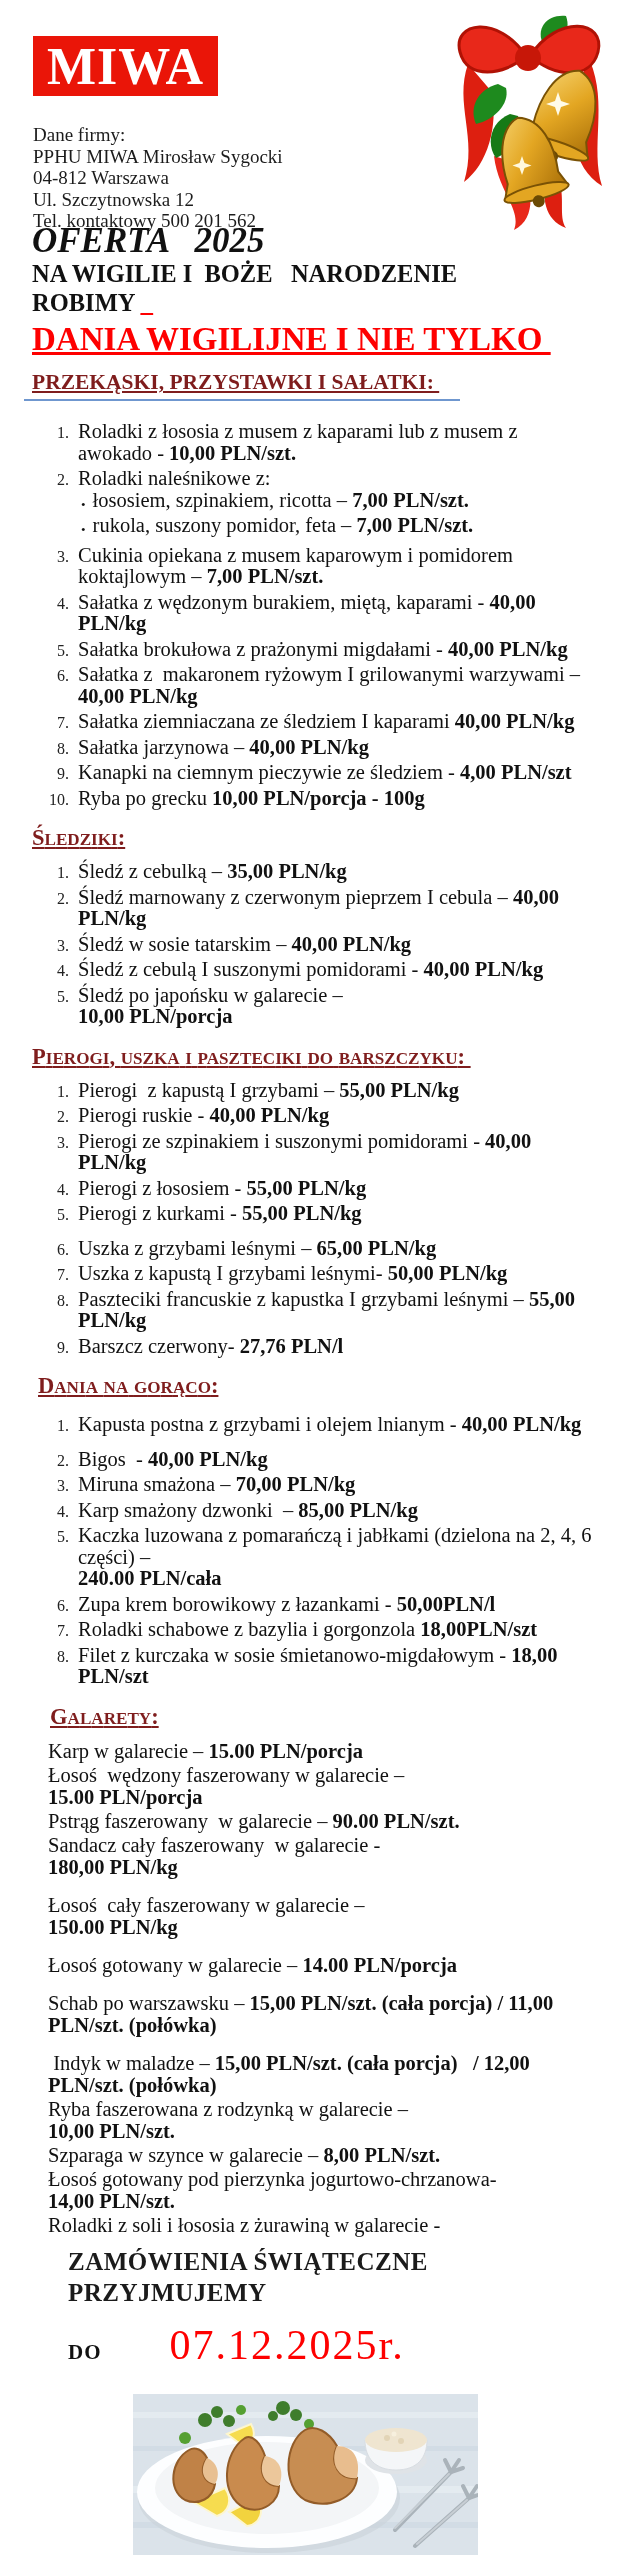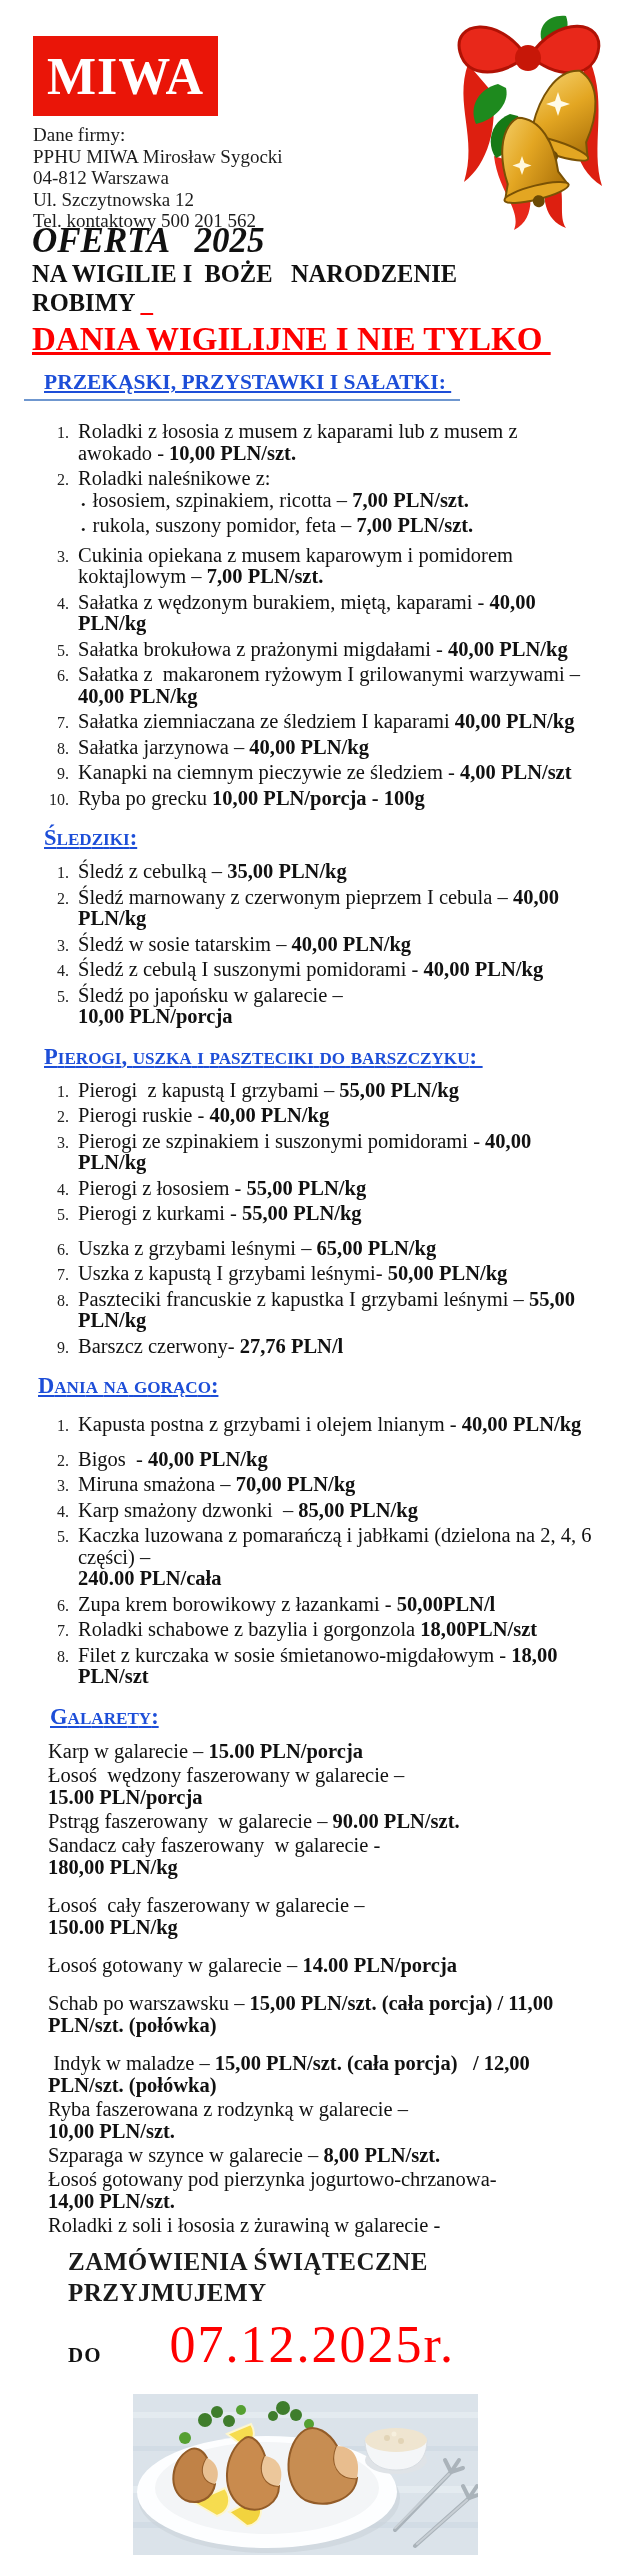--- a/index.html
+++ b/index.html
@@ -1,37 +1,37 @@
 <!DOCTYPE html>
 <html lang="pl"><head>
 <meta charset="utf-8">
 <style>
   html,body{margin:0;padding:0;background:#ffffff;}
   .page{position:relative;width:618px;height:2560px;background:#fff;overflow:hidden;
         font-family:"Liberation Serif","DejaVu Serif",serif;color:#111;}
 
   
-  .logo{position:absolute;left:33px;top:36px;width:185px;height:80px;
+  .logo{position:absolute;left:33px;top:36px;width:185px;height:60px;
         display:flex;align-items:center;justify-content:center;
         font-weight:bold;font-size:52px;letter-spacing:1px;color:#fff;}
   .company{position:absolute;left:33px;top:124px;font-size:19px;line-height:21.5px;color:#1c1c1c;}
   .bells{position:absolute;right:2px;top:6px;}
 
   
   .content{position:absolute;top:226px;left:0;right:0;height:2012px;overflow:hidden;
            padding:0 22px 0 28px;box-sizing:border-box;}
   .oferta{font-size:35px;font-weight:bold;font-style:italic;line-height:30px;margin:0 0 3px 4px;white-space:pre-wrap;}
   .tline2{font-size:24.5px;font-weight:bold;line-height:29px;margin-left:4px;white-space:pre-wrap;}
   .tline3{font-size:24.5px;font-weight:bold;line-height:29px;margin-left:4px;white-space:pre-wrap;}
   .redmark{color:#fe0000;text-decoration:underline;font-weight:bold;}
   .maintitle{font-size:33px;font-weight:bold;line-height:39px;color:#fe0000;
              text-decoration:underline;margin:3px 0 2px 4px;white-space:pre-wrap;}
 
-  .shead{color:#1d4ed8;font-weight:bold;font-size:22.5px;line-height:26px;
-         text-decoration:underline;margin:16px 0 8px 16px;white-space:pre-wrap;}
+  .shead{color:#7f1d1d;font-weight:bold;font-size:22.5px;line-height:26px;
+         text-decoration:underline;margin:16px 0 8px 4px;white-space:pre-wrap;}
   .shead.caps{font-size:21.5px;margin-top:10px;margin-bottom:0;}
   .shead .sc{font-size:0.76em;}
   .shead.ml6{margin-left:10px;}
   .shead.ml22{margin-left:22px;margin-bottom:3px;text-decoration:underline;}
   .bluerule{border-bottom:2px solid #6f97cf;width:436px;margin:4px 0 0 -4px;}
 
   .list{margin-top:8px;}
   .list.przekaski{margin-top:20px;}
   .itm{display:flex;margin-bottom:4px;}
   .itm.gap{margin-top:13px;}
@@ -41,21 +41,21 @@
   .blt .dot{font-size:13px;padding:4px 7px 0 3px;}
   .gpar{font-size:20.5px;line-height:22px;margin:0 0 2px 20px;white-space:pre-wrap;}
   .gpar.gap{margin-top:16px;}
   b{font-weight:bold;}
 
   
   .footer{position:absolute;top:2238px;left:0;right:0;bottom:0;background:#fff;padding-left:8px;}
   .orders{margin:8px 0 0 60px;font-size:25px;font-weight:bold;line-height:31px;letter-spacing:.5px;color:#1b1b1b;}
   .dorow{display:flex;align-items:baseline;margin:12px 0 0 60px;}
   .do{font-size:21px;font-weight:bold;letter-spacing:1px;}
-  .date{font-size:52px;line-height:50px;margin-left:68px;letter-spacing:2px;font-weight:normal;}
+  .date{font-size:42px;line-height:50px;margin-left:68px;letter-spacing:2px;font-weight:normal;}
   .photo{margin:24px 0 0 125px;width:345px;height:161px;display:block;}
 </style>
 </head>
 <body>
 
 <div class="page">
 
   <div class="logo" style="background:#ea1508;">
     <span>MIWA</span>
   </div>

